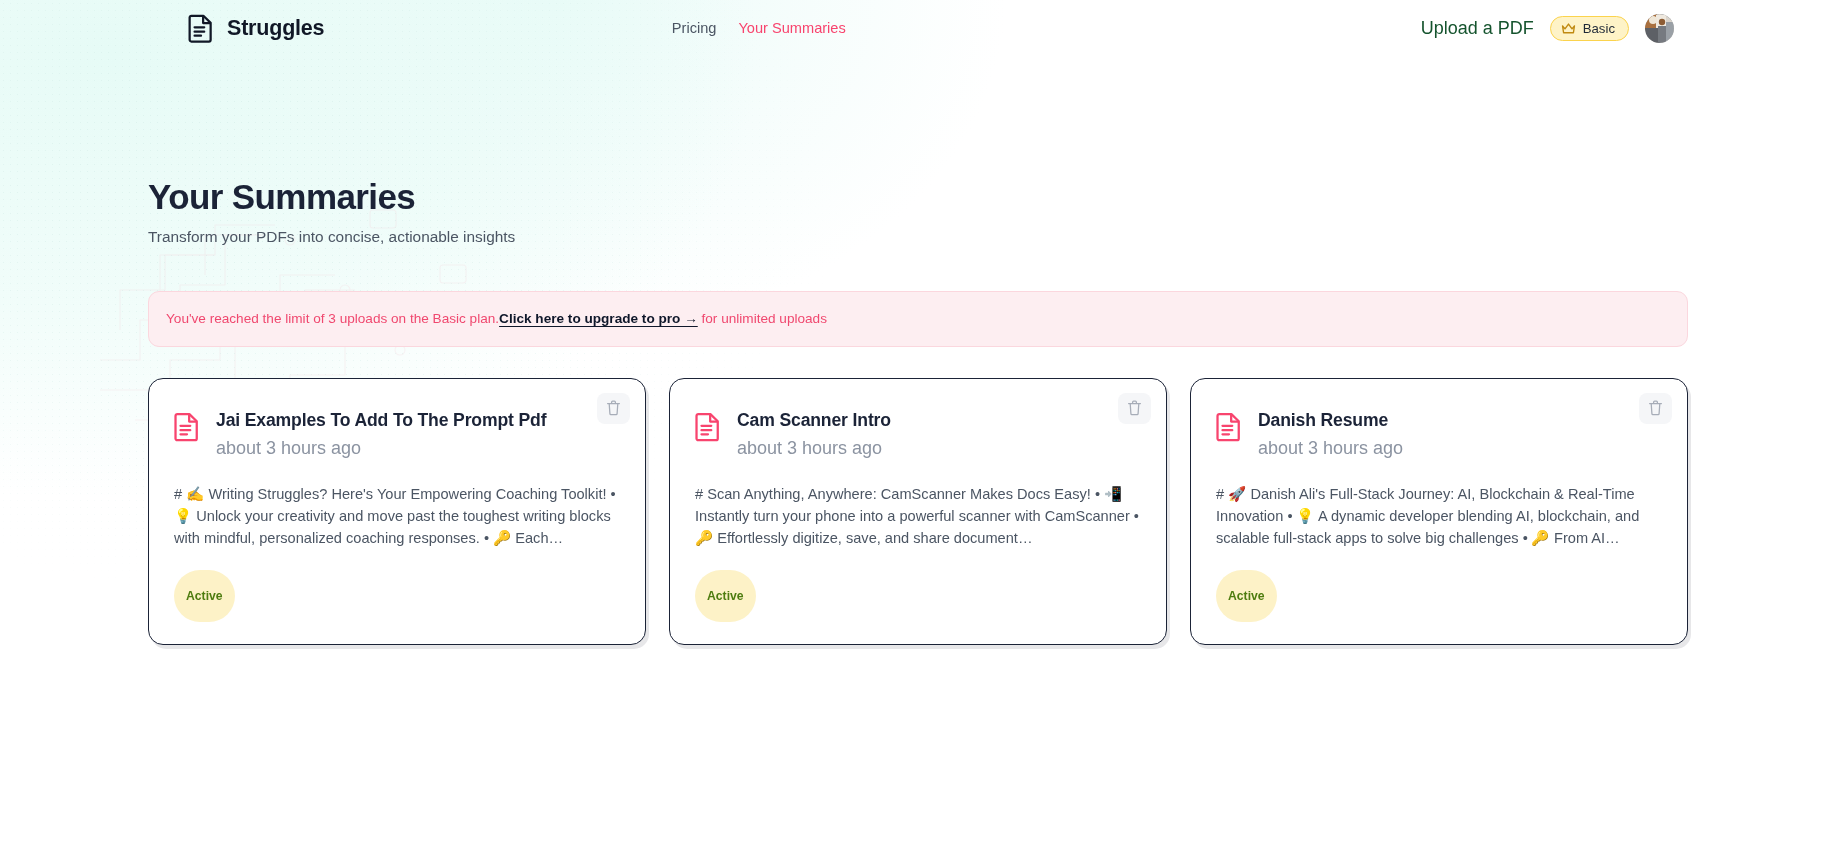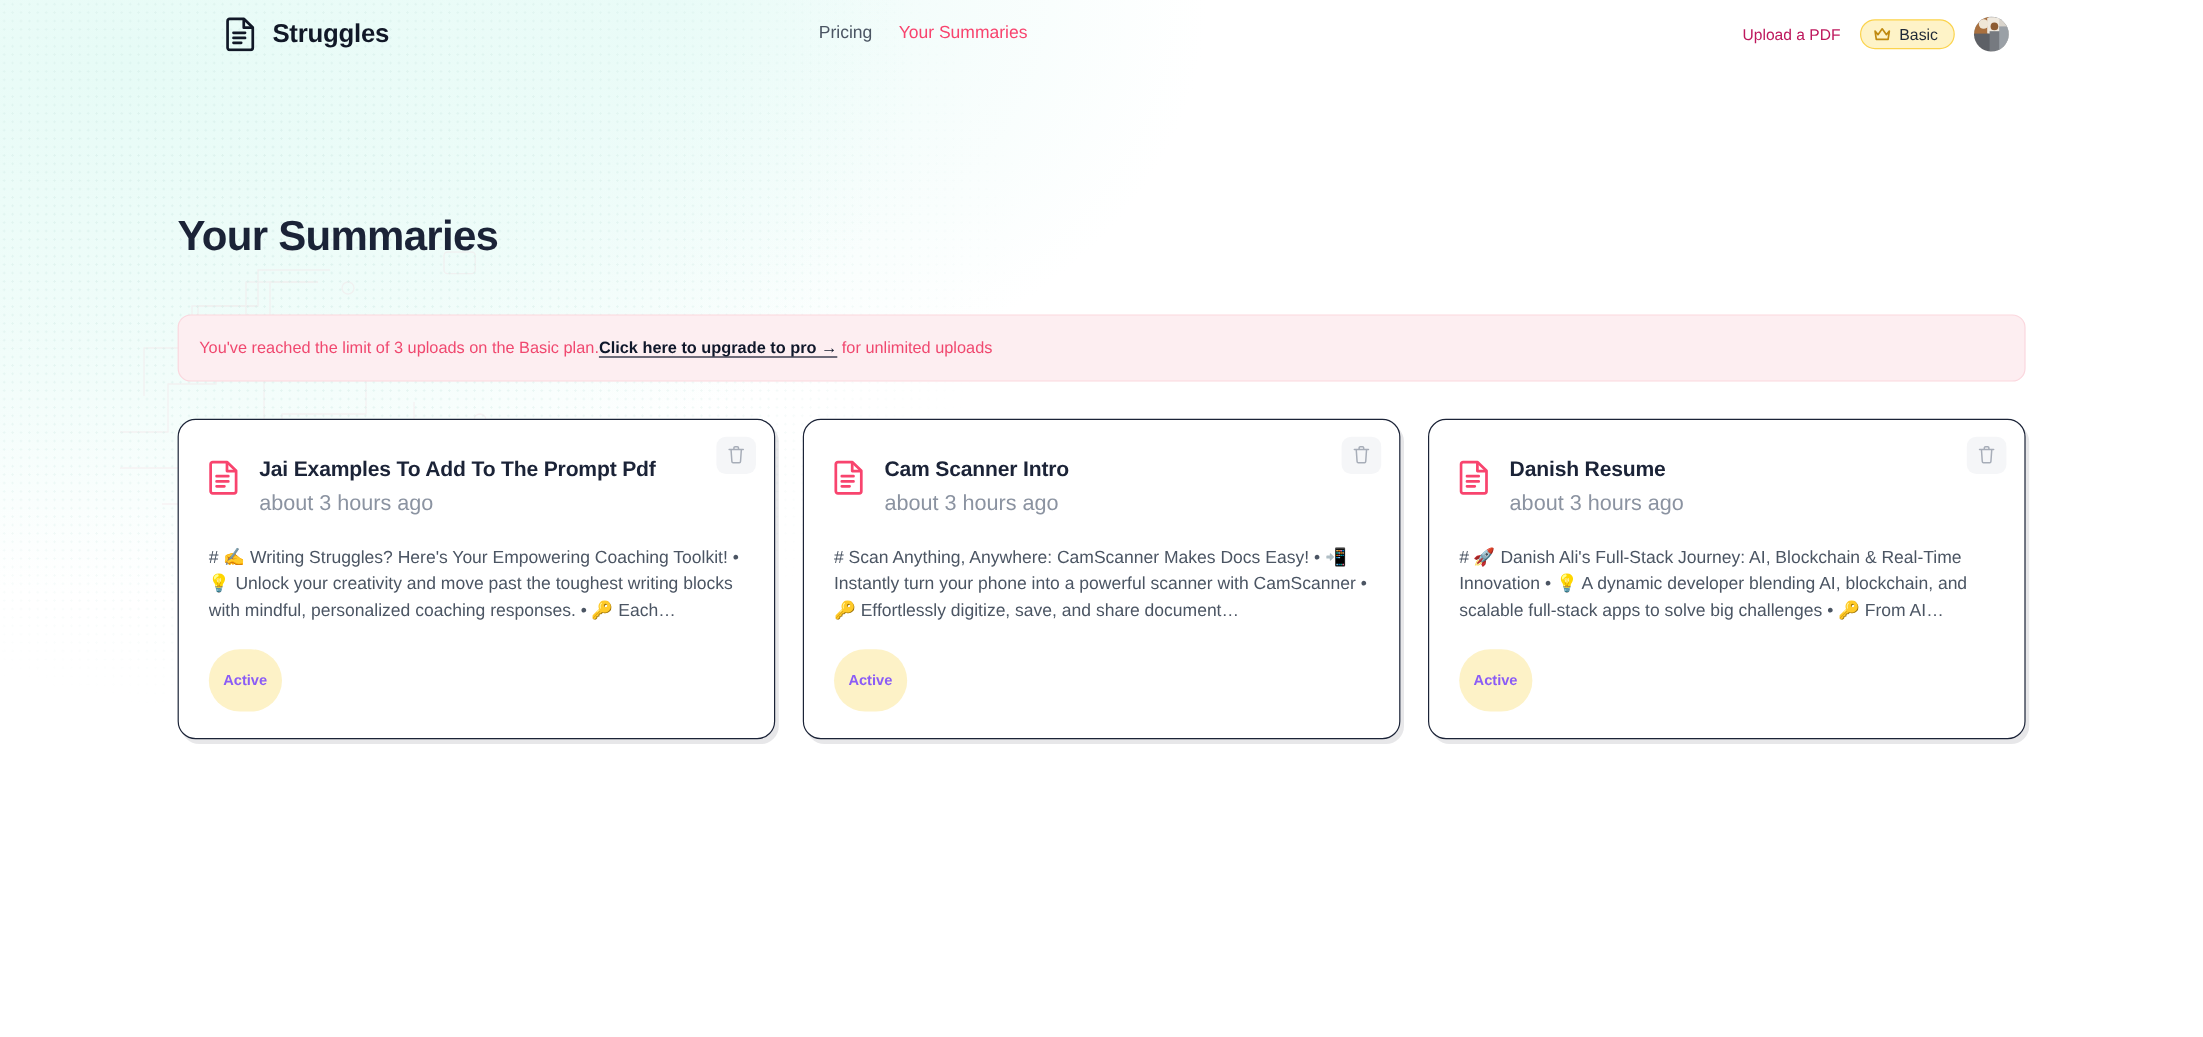--- a/index.html
+++ b/index.html
@@ -90,22 +90,22 @@
   .nav-link.is-active { color: #f8446e; }
 
   .header-right {
     display: flex;
     align-items: center;
     gap: 16px;
     margin-left: auto;
     margin-right: 140px;
   }
   .upload-link {
-    font-size: 13px;
-    color: #be185d;
+    font-size: 18px;
+    color: #14532d;
     text-decoration: none;
     white-space: nowrap;
     text-align: center;
   }
   .plan-badge {
     display: inline-flex;
     align-items: center;
     gap: 7px;
     background: #fef3c7;
     border: 1.6px solid #fbd34d;
@@ -231,21 +231,21 @@
     overflow: hidden;
   }
   .card-footer { margin-top: auto; padding-top: 20px; }
   .status-badge {
     display: inline-block;
     background: #fdf2c7;
     border-radius: 999px;
     padding: 19px 12px;
     font-size: 12.2px;
     font-weight: 600;
-    color: #8b5cf6;
+    color: #4d7c0f;
   }
 </style>
 </head>
 <body>
 
 <div id="bg-wash"></div>
 <svg id="bg-circuit" viewBox="0 0 640 560" fill="none">
   <g stroke="#f3d7dd" stroke-width="1.1" opacity="0.85">
     <path d="M60 300 h40 v-40 h40 v-35 h45 v-50 h40"></path>
     <path d="M60 330 h70 v-30 h50 v-45 h60 v-40 h55"></path>
@@ -315,20 +315,21 @@
           <circle cx="8" cy="6" r="4" fill="#efe6d6"></circle>
         </g>
       </svg>
     </span>
   </div>
 </header>
 
 <main id="main">
   <div class="container">
     <h1 class="page-title">Your Summaries</h1>
+    <p class="page-subtitle">Transform your PDFs into concise, actionable insights</p>
 
     <div class="limit-banner">
       <span>You've reached the limit of 3 uploads on the Basic plan.</span><a class="upgrade-link" href="#">Click here to upgrade to pro →</a><span> for unlimited uploads</span>
     </div>
 
     <section class="cards-grid">
 
       <article class="summary-card">
         <button class="card-delete-btn">
           <span>

